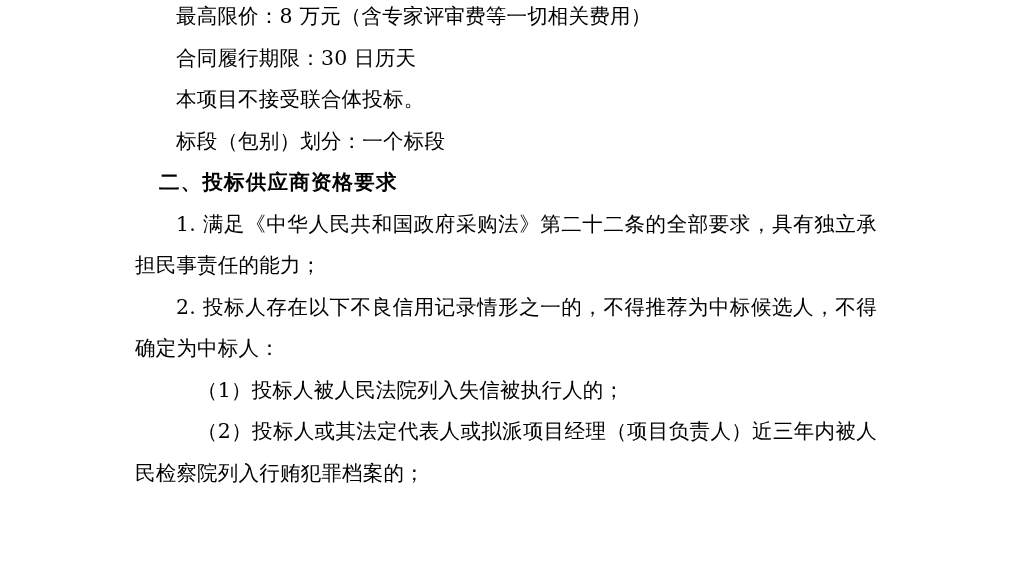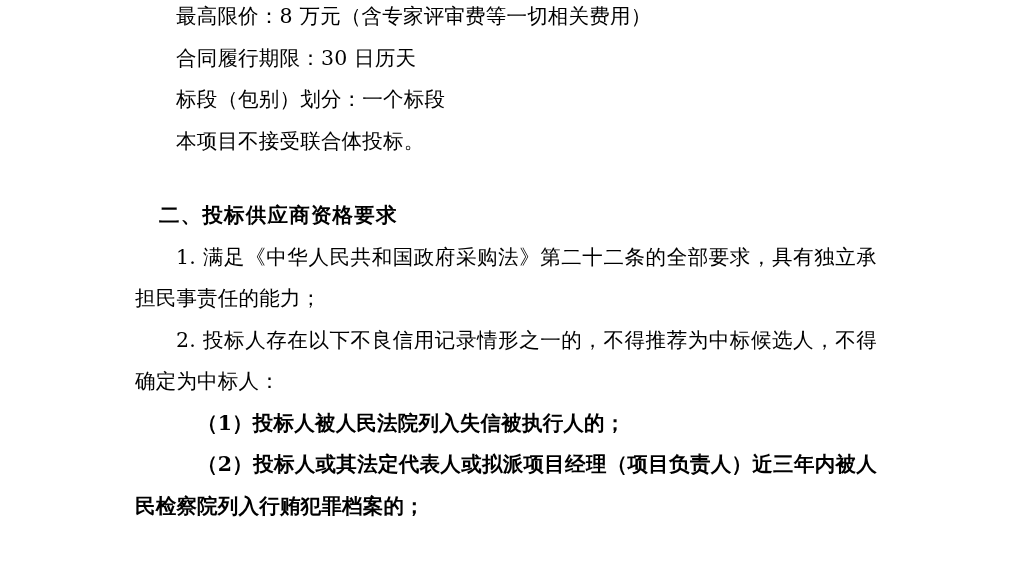--- a/index.html
+++ b/index.html
@@ -36,49 +36,47 @@
     word-break: break-all;
   }
   .indent-1 {
     text-indent: 41px;
   }
   .indent-half {
     text-indent: 24px;
   }
   .indent-2 {
     text-indent: 62px;
-    font-weight: bold;
   }
   .bold {
     font-weight: bold;
     letter-spacing: 1.2px;
-    margin-top: 33px;
   }
   .first-line-clip {
     
     margin-top: -4px;
   }
   .last-line-clip {
     
   }
 </style>
 </head>
 <body>
 
 <div class="page">
   <div class="doc-body">
 
     <p class="para indent-1 first-line-clip">最高限价：8 万元（含专家评审费等一切相关费用）</p>
 
 
     <p class="para indent-1">合同履行期限：30 日历天</p>
 
+    <p class="para indent-1">本项目不接受联合体投标。</p>
+
     <p class="para indent-1">标段（包别）划分：一个标段</p>
-
-    <p class="para indent-1">本项目不接受联合体投标。</p>
 
     <p class="para indent-half bold">二、投标供应商资格要求</p>
 
     <p class="para indent-1">1. 满足《中华人民共和国政府采购法》第二十二条的全部要求，具有独立承担民事责任的能力；</p>
 
     <p class="para indent-1">2. 投标人存在以下不良信用记录情形之一的，不得推荐为中标候选人，不得确定为中标人：</p>
 
     <p class="para indent-2">（1）投标人被人民法院列入失信被执行人的；</p>
 
     <p class="para indent-2 last-line-clip">（2）投标人或其法定代表人或拟派项目经理（项目负责人）近三年内被人民检察院列入行贿犯罪档案的；</p>

